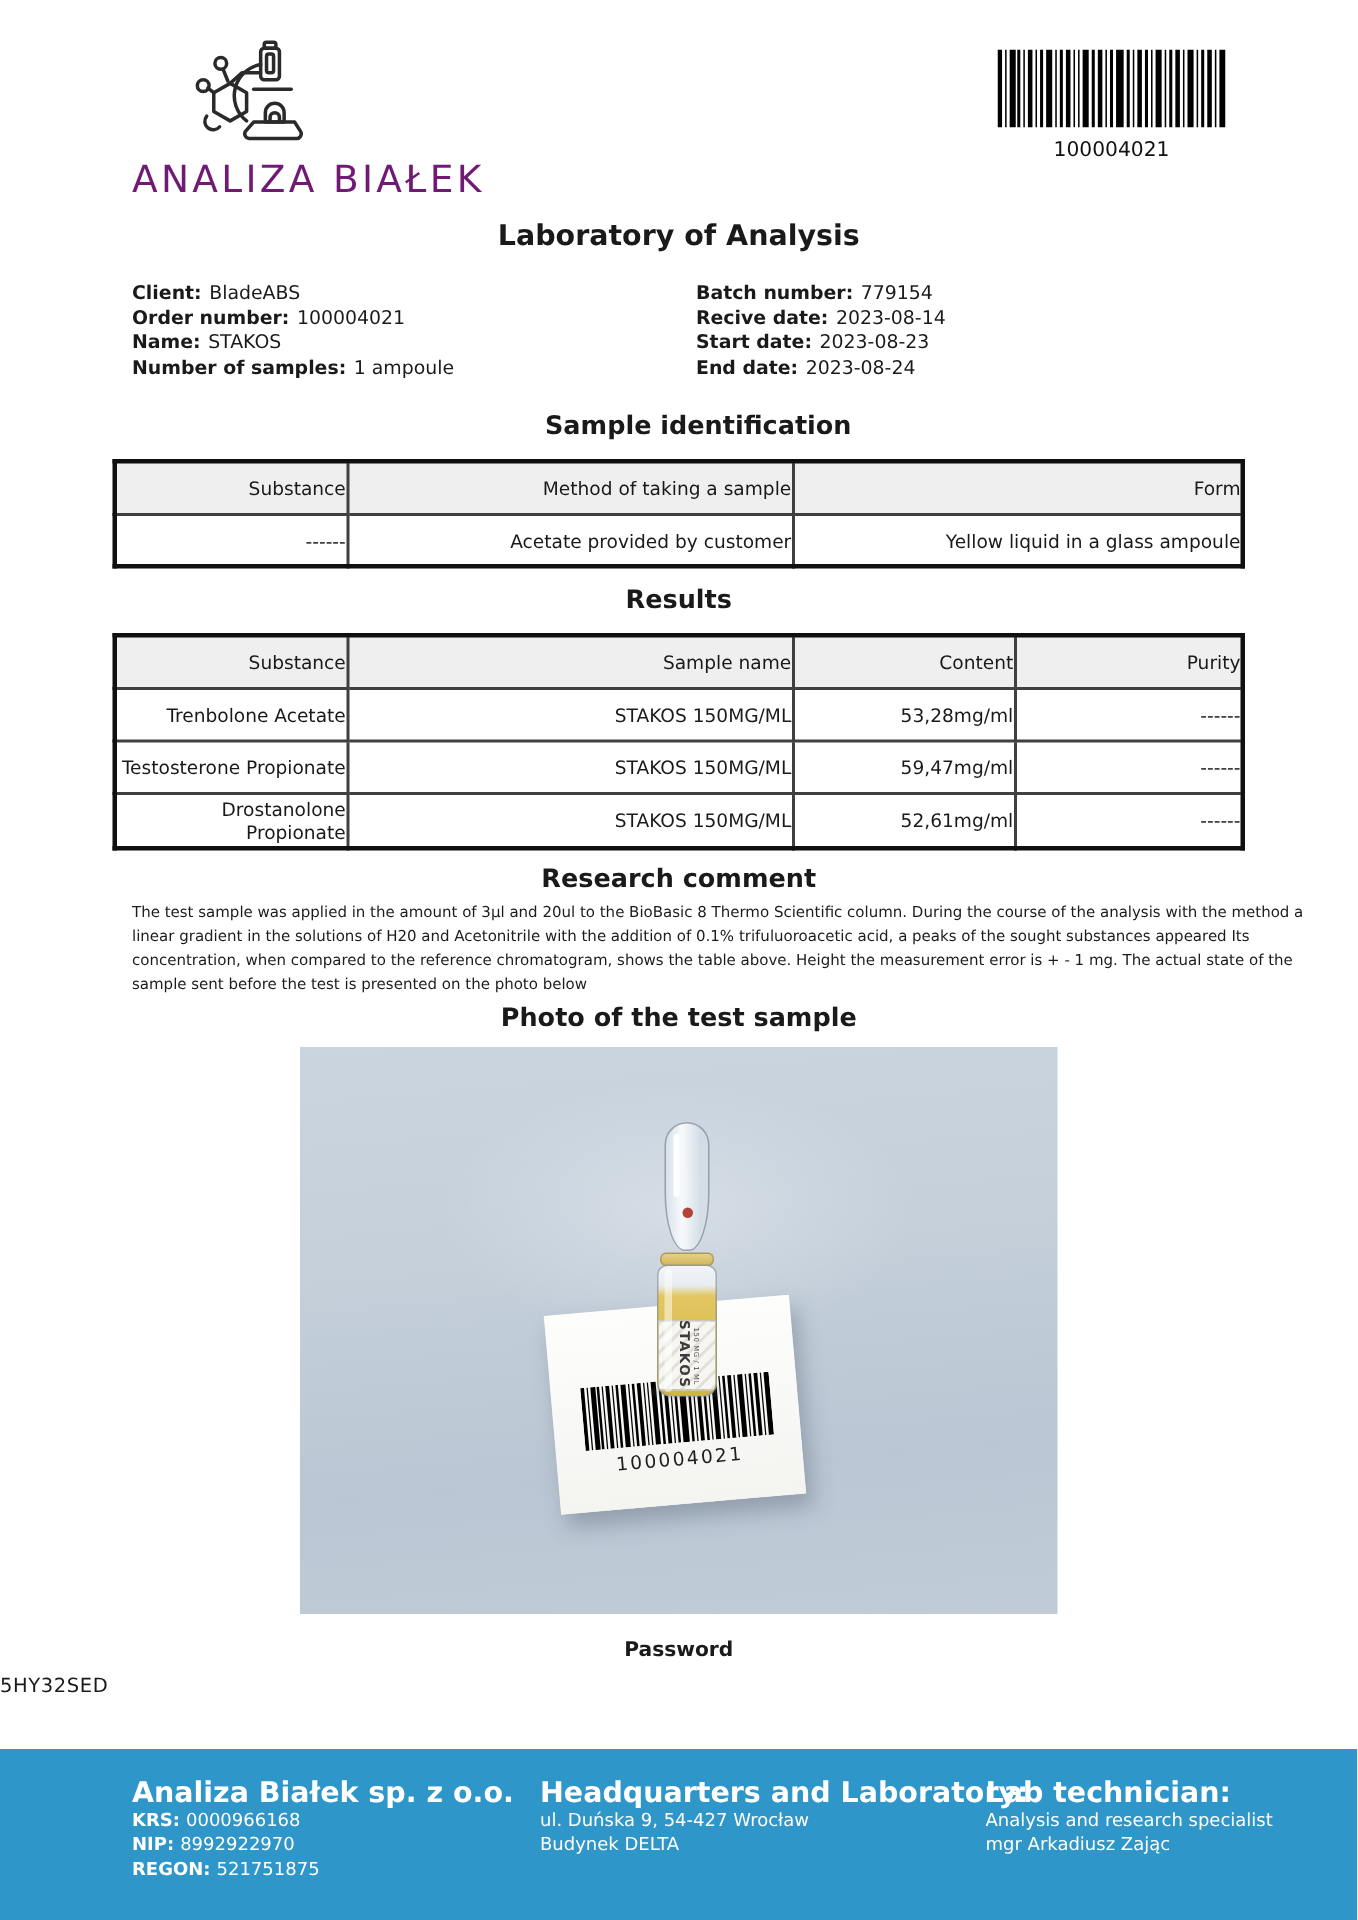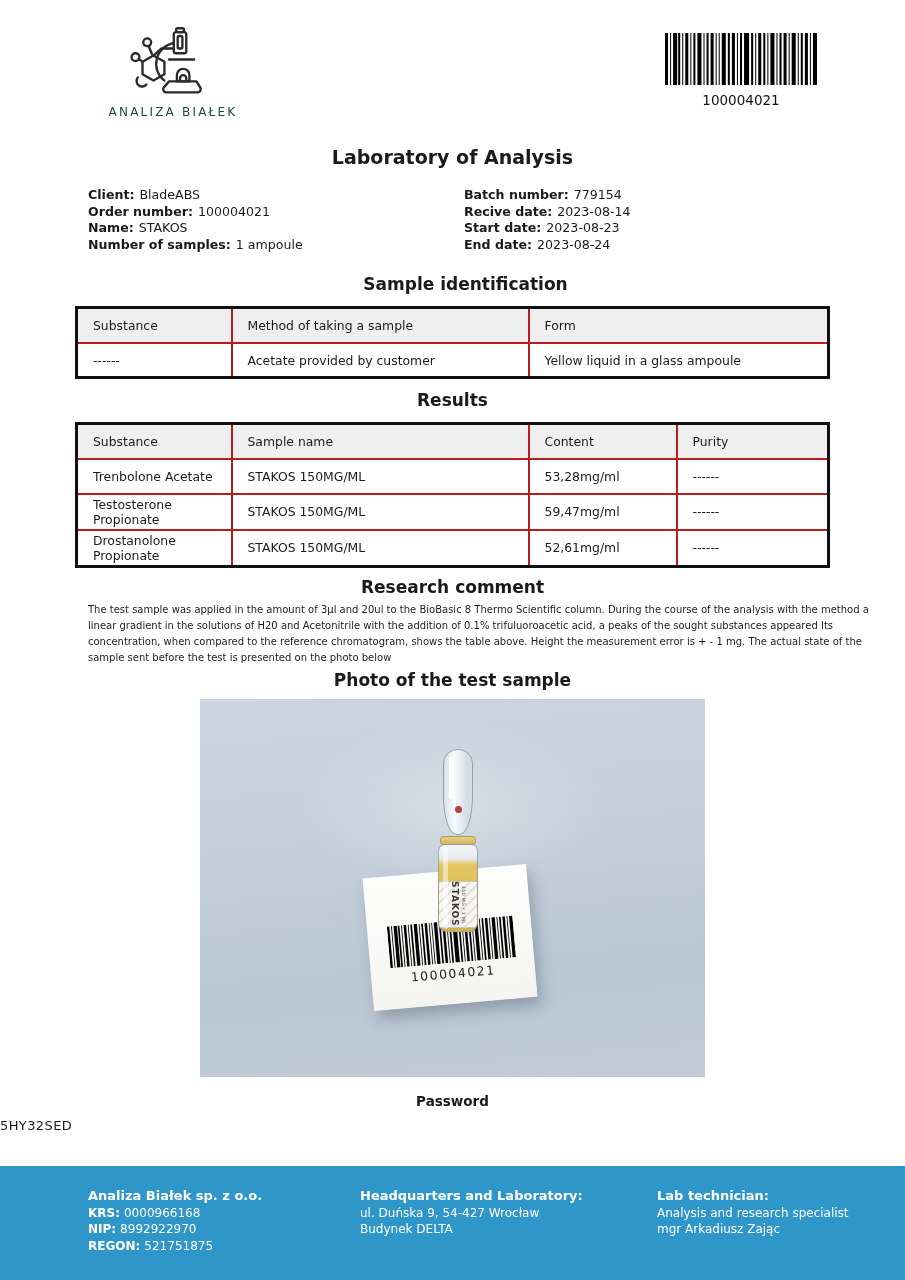--- a/index.html
+++ b/index.html
@@ -8,43 +8,43 @@
     position:relative; width:905px; height:1280px; margin:0 auto;
     background:#ffffff; overflow:hidden;
     font-family:"DejaVu Sans","Liberation Sans",sans-serif; color:#1a1a1a;
   }
 
   
   .top { display:flex; justify-content:space-between; align-items:flex-start;
          padding:24px 88px 0 88px; height:124px; }
   .brand { width:170px; text-align:center; }
   .brand svg { display:block; margin:0 auto; }
-  .brand-name { font-size:12px; letter-spacing:2.2px; color:#14532d; margin-top:3px; white-space:nowrap; }
+  .brand-name { font-size:25px; letter-spacing:2.2px; color:#701a75; margin-top:3px; white-space:nowrap; }
   .barcode-block { width:152px; text-align:center; padding-top:9px; }
   .barcode-number { font-size:13.5px; margin-top:3px; color:#111; }
 
   
   .doc-title { text-align:center; font-size:19px; font-weight:bold; margin:22px 0 0 0; }
   .section-title { text-align:center; font-size:17px; font-weight:bold; margin:0; }
   #sample-title  { margin-top:21px;padding-left:26px; }
   #results-title { margin-top:11px; }
   #comment-title { margin-top:9px; }
   #photo-title   { margin-top:3px; }
 
   
   .info { display:flex; padding:0 88px; margin-top:19px; font-size:12.6px; line-height:16.6px; }
   .info-col.left { width:376px; }
   .b { font-weight:bold; }
   .v { margin-left:5px; }
 
   
   table.tbl { border-collapse:collapse; margin:12px auto 0 auto; width:752px; table-layout:fixed; }
   .tbl { border:3px solid #101010; }
-  .tbl th, .tbl td { border:2px solid #b91c1c; text-align:left; vertical-align:middle;
-                     font-size:12.4px; font-weight:normal; padding:2px 15px; height:35px; }
+  .tbl th, .tbl td { border:2px solid #404040; text-align:right; vertical-align:middle;
+                     font-size:12.4px; font-weight:normal; padding:2px 0; height:35px; }
   .tbl th { background:#efefef; }
 
   
   .comment { margin:5px 34px 0 88px; font-size:10px; line-height:16.2px; color:#1c1c1c; }
 
   
   .photo { position:relative; width:505px; height:378px; margin:9px auto 0 auto; overflow:hidden;
            background:linear-gradient(175deg,#cbd5e0 0%,#c4cfda 38%,#bac6d3 72%,#c1ccd8 100%); }
   .photo-glow { position:absolute; left:18%; top:6%; width:64%; height:46%;
                 background:radial-gradient(ellipse, rgba(255,255,255,.28), transparent 70%); }
@@ -83,21 +83,21 @@
                     margin-top:1px; line-height:1.4; }
 
   
   .password-label { text-align:center; font-weight:bold; font-size:13.5px; margin-top:16px; }
   .password-value { font-size:13px; margin-top:9px; letter-spacing:.4px; }
 
   
   .footer { position:absolute; left:0; right:0; bottom:0; height:114px; background:#2e96c8;
             color:#ffffff; display:flex; padding:21px 20px 0 88px; }
   .f-col1 { width:272px; } .f-col2 { width:297px; } .f-col3 { flex:1; }
-  .f-head { font-weight:bold; font-size:13px; line-height:17px; margin-bottom:1px; white-space:nowrap; }
+  .f-head { font-weight:bold; font-size:19px; line-height:17px; margin-bottom:1px; white-space:nowrap; }
   .f-line { font-size:12px; line-height:16.3px; white-space:nowrap; }
   .f-v { margin-left:4px; font-weight:normal; }
 </style>
 </head>
 <body>
 
 <div class="page">
 
   <div class="top">
     <div class="brand">

